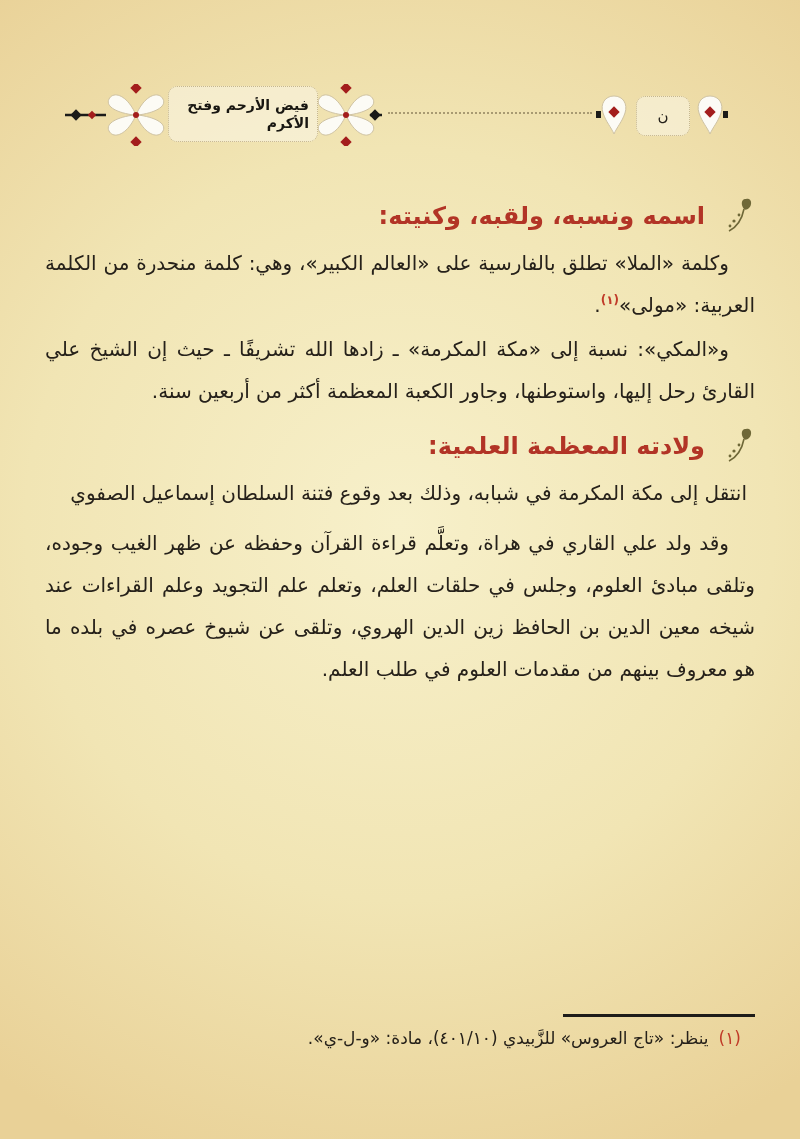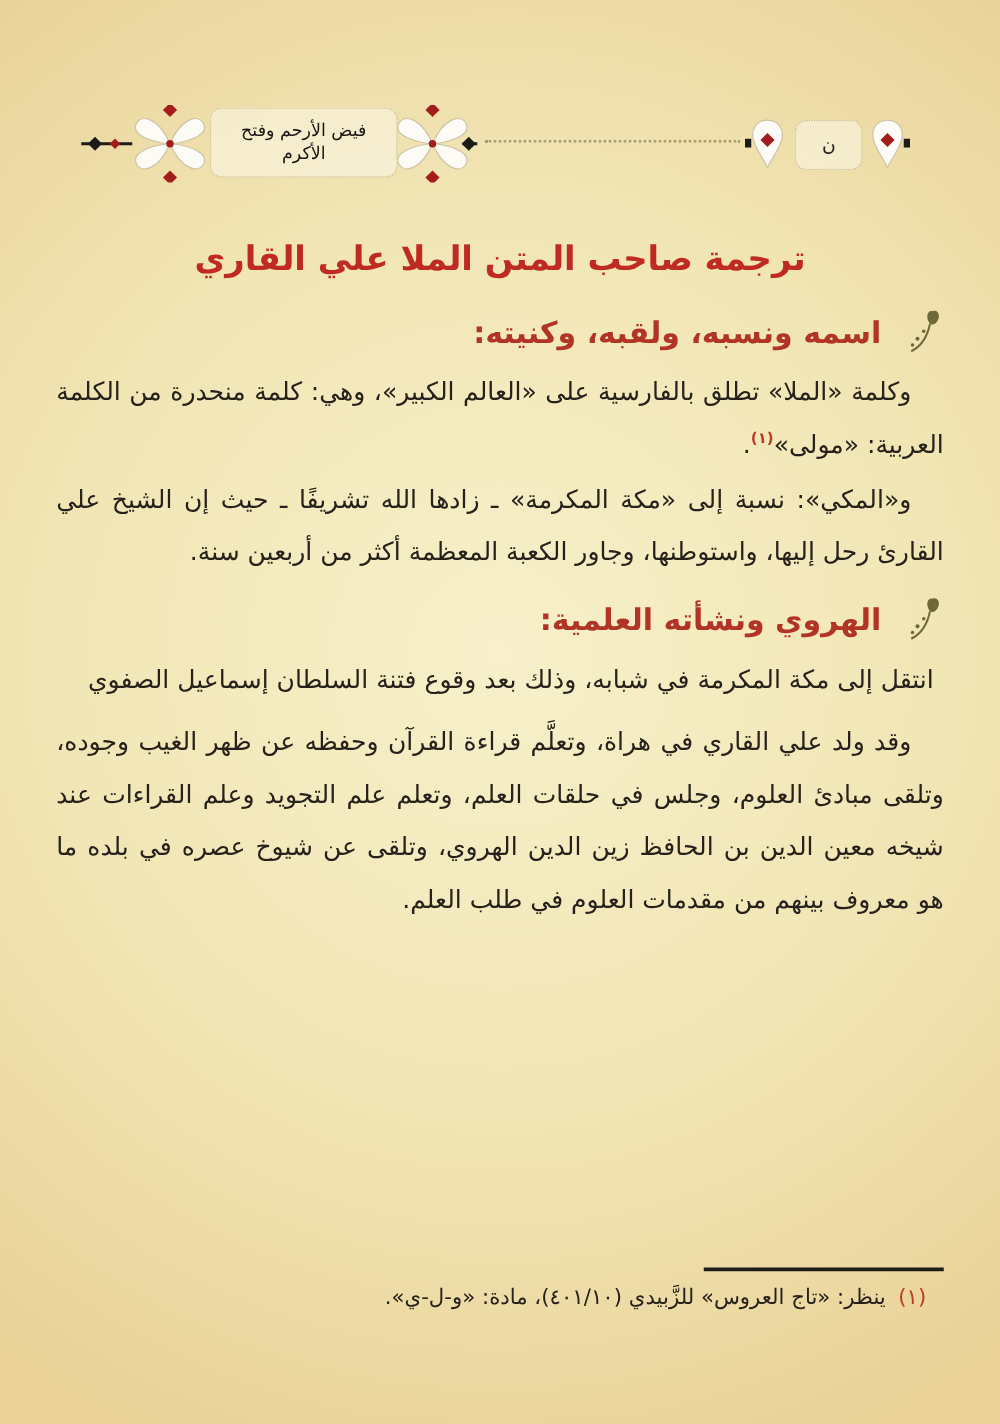--- a/index.html
+++ b/index.html
@@ -12,21 +12,21 @@
   }
   
   .band { position:absolute; top:0; left:0; width:100%; height:165px; }
   .band .orn { position:absolute; }
   .cartouche {
     position:absolute; background:rgba(252,248,233,0.55);
     border:1px dotted #c6b78e; border-radius:9px;
     display:flex; align-items:center; justify-content:center;
   }
   .main-cart { left:168px; top:86px; width:148px; height:54px; }
-  .callig { font-size:14px; font-weight:normal; color:#181611; text-align:center; line-height:1.3; padding:0 8px; }
+  .callig { font-size:14px; font-weight:bold; color:#181611; line-height:1.3; padding:0 8px; }
   .marker-cart { left:636px; top:96px; width:52px; height:38px; }
   .marker-cart span { font-size:15px; color:#23201a; }
   .dotted { position:absolute; left:388px; top:112px; width:204px; border-top:2px dotted #a89a72; }
   
   .flow { position:absolute; top:186px; right:45px; left:45px; }
   .title {
     margin:0 0 16px; font-size:27px; font-weight:bold; text-align:center;
     color:#bf2a22; line-height:44px;
   }
   .sect { display:flex; align-items:center; gap:20px; margin:10px 0 6px; }
@@ -100,21 +100,20 @@
     </div>
 
     <svg class="orn" style="left:692px;top:92px" width="36" height="46" viewBox="0 0 36 46">
       <rect x="31" y="19" width="5" height="7" fill="#1b1b19"></rect>
       <path d="M18 4 C9 4 4 12 7 21 C10 30 15 35 18 42 C21 35 26 30 29 21 C32 12 27 4 18 4Z" fill="#fcfbf5" stroke="#cfc3a4"></path>
       <rect x="14" y="16" width="8" height="8" transform="rotate(45 18 20)" fill="#a31d1c"></rect>
     </svg>
   </header>
 
   <main class="flow">
-    <h1 class="title">ترجمة صاحب المتن الملا علي القاري</h1>
 
     <div class="sect">
       <svg width="30" height="38" viewBox="0 0 30 38">
         <path d="M4 34 C12 30 17 22 19 12" stroke="#6f6838" stroke-width="1.6" fill="none"></path>
         <path d="M19 12 C15 7 17 1 21 2 C26 0 28 7 24 11 C22 13 20 13 19 12 Z" fill="#6f6838"></path>
         <circle cx="9" cy="24" r="1.6" fill="#6f6838"></circle>
         <circle cx="5" cy="29" r="1.4" fill="#6f6838"></circle>
         <circle cx="14" cy="18" r="1.4" fill="#6f6838"></circle>
       </svg>
       <span class="sect-t">اسمه ونسبه، ولقبه، وكنيته:</span>
@@ -126,21 +125,21 @@
     <p class="para">و«المكي»: نسبة إلى «مكة المكرمة» ـ زادها الله تشريفًا ـ حيث إن الشيخ علي القارئ رحل إليها، واستوطنها، وجاور الكعبة المعظمة أكثر من أربعين سنة.</p>
 
     <div class="sect" style="margin-top:14px">
       <svg width="30" height="38" viewBox="0 0 30 38">
         <path d="M4 34 C12 30 17 22 19 12" stroke="#6f6838" stroke-width="1.6" fill="none"></path>
         <path d="M19 12 C15 7 17 1 21 2 C26 0 28 7 24 11 C22 13 20 13 19 12 Z" fill="#6f6838"></path>
         <circle cx="9" cy="24" r="1.6" fill="#6f6838"></circle>
         <circle cx="5" cy="29" r="1.4" fill="#6f6838"></circle>
         <circle cx="14" cy="18" r="1.4" fill="#6f6838"></circle>
       </svg>
-      <span class="sect-t">الهروي ونشأته العلمية:</span>
+      <span class="sect-t">ولادته المعظمة العلمية:</span>
     </div>
 
     <p class="para noindent">انتقل إلى مكة المكرمة في شبابه، وذلك بعد وقوع فتنة السلطان إسماعيل الصفوي</p>
     <p class="para" style="margin-top:8px">وقد ولد علي القاري في هراة، وتعلَّم قراءة القرآن وحفظه عن ظهر الغيب وجوده، وتلقى مبادئ العلوم، وجلس في حلقات العلم، وتعلم علم التجويد وعلم القراءات عند شيخه معين الدين بن الحافظ زين الدين الهروي، وتلقى عن شيوخ عصره في بلده ما هو معروف بينهم من مقدمات العلوم في طلب العلم.</p>
   </main>
 
   <footer class="footnote">
     <div class="fn-rule"></div>
     <div class="fn-row">
       <span class="fn-num">(١)</span>

